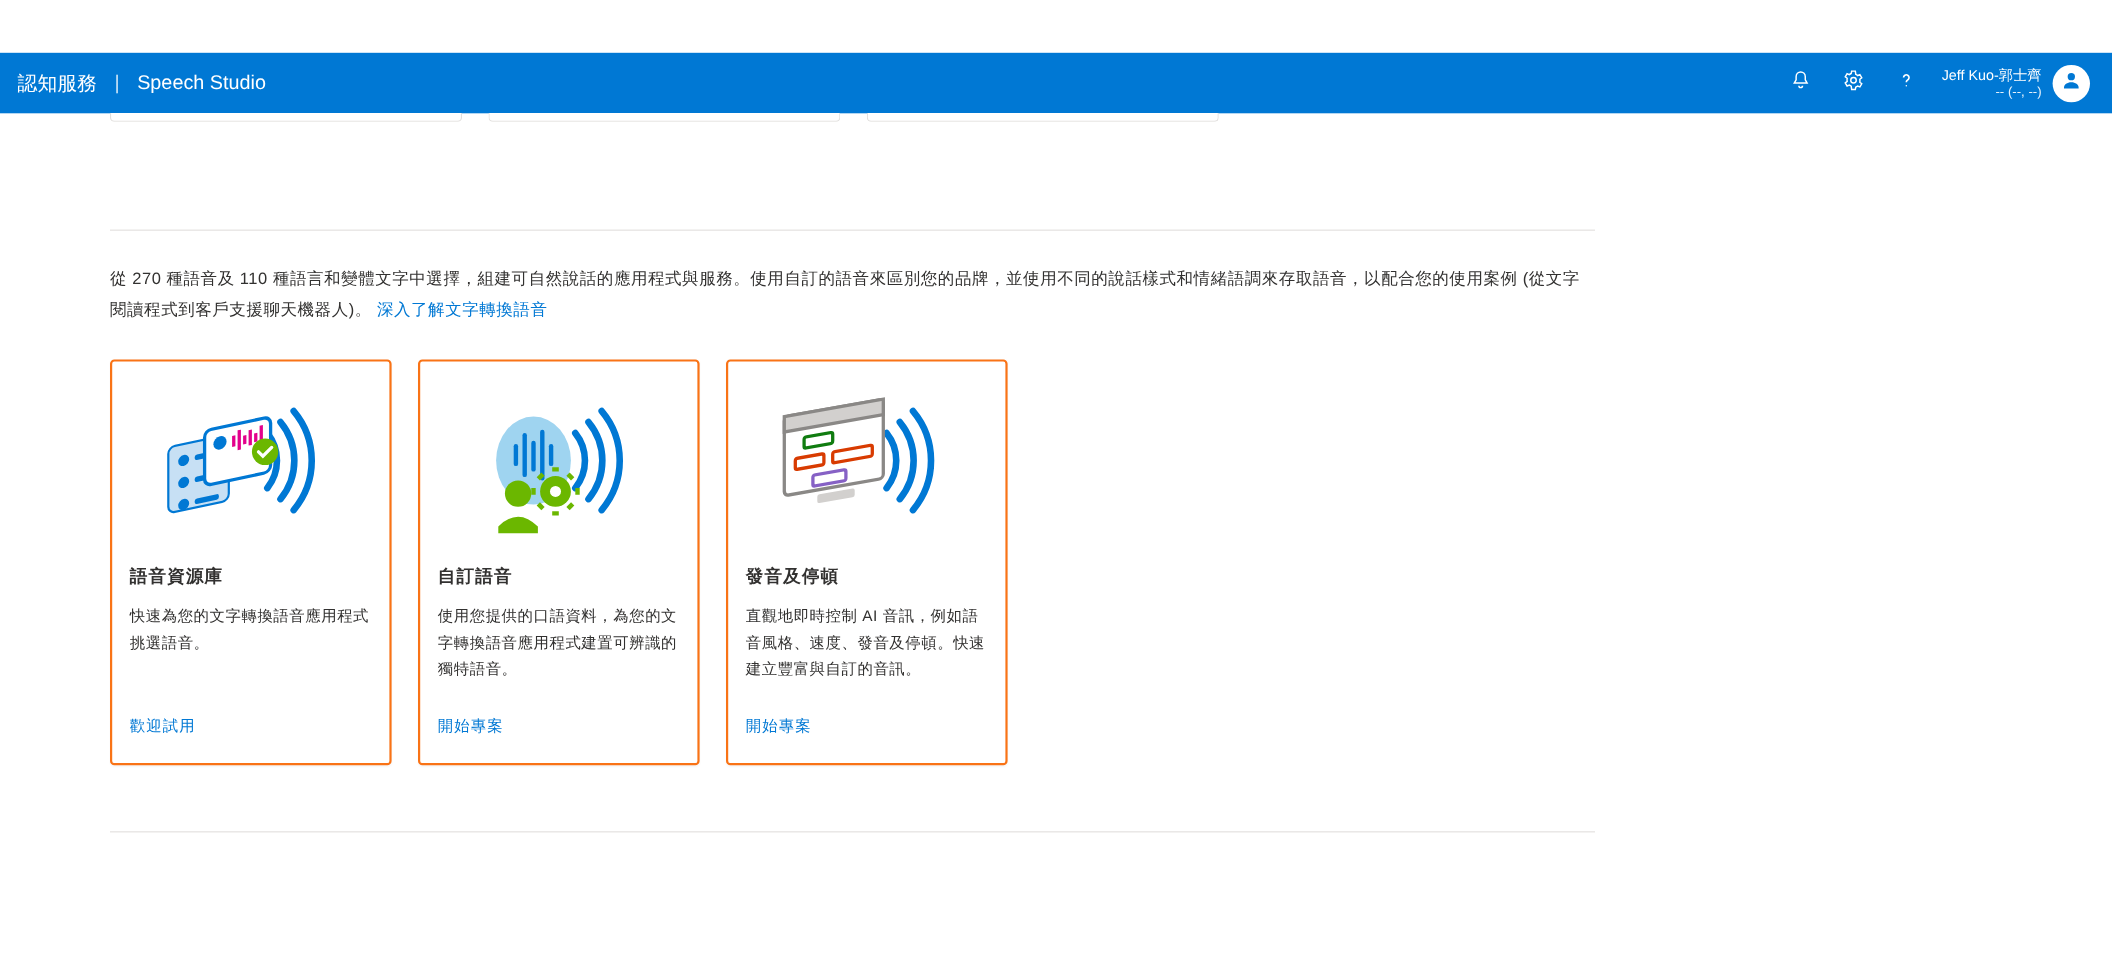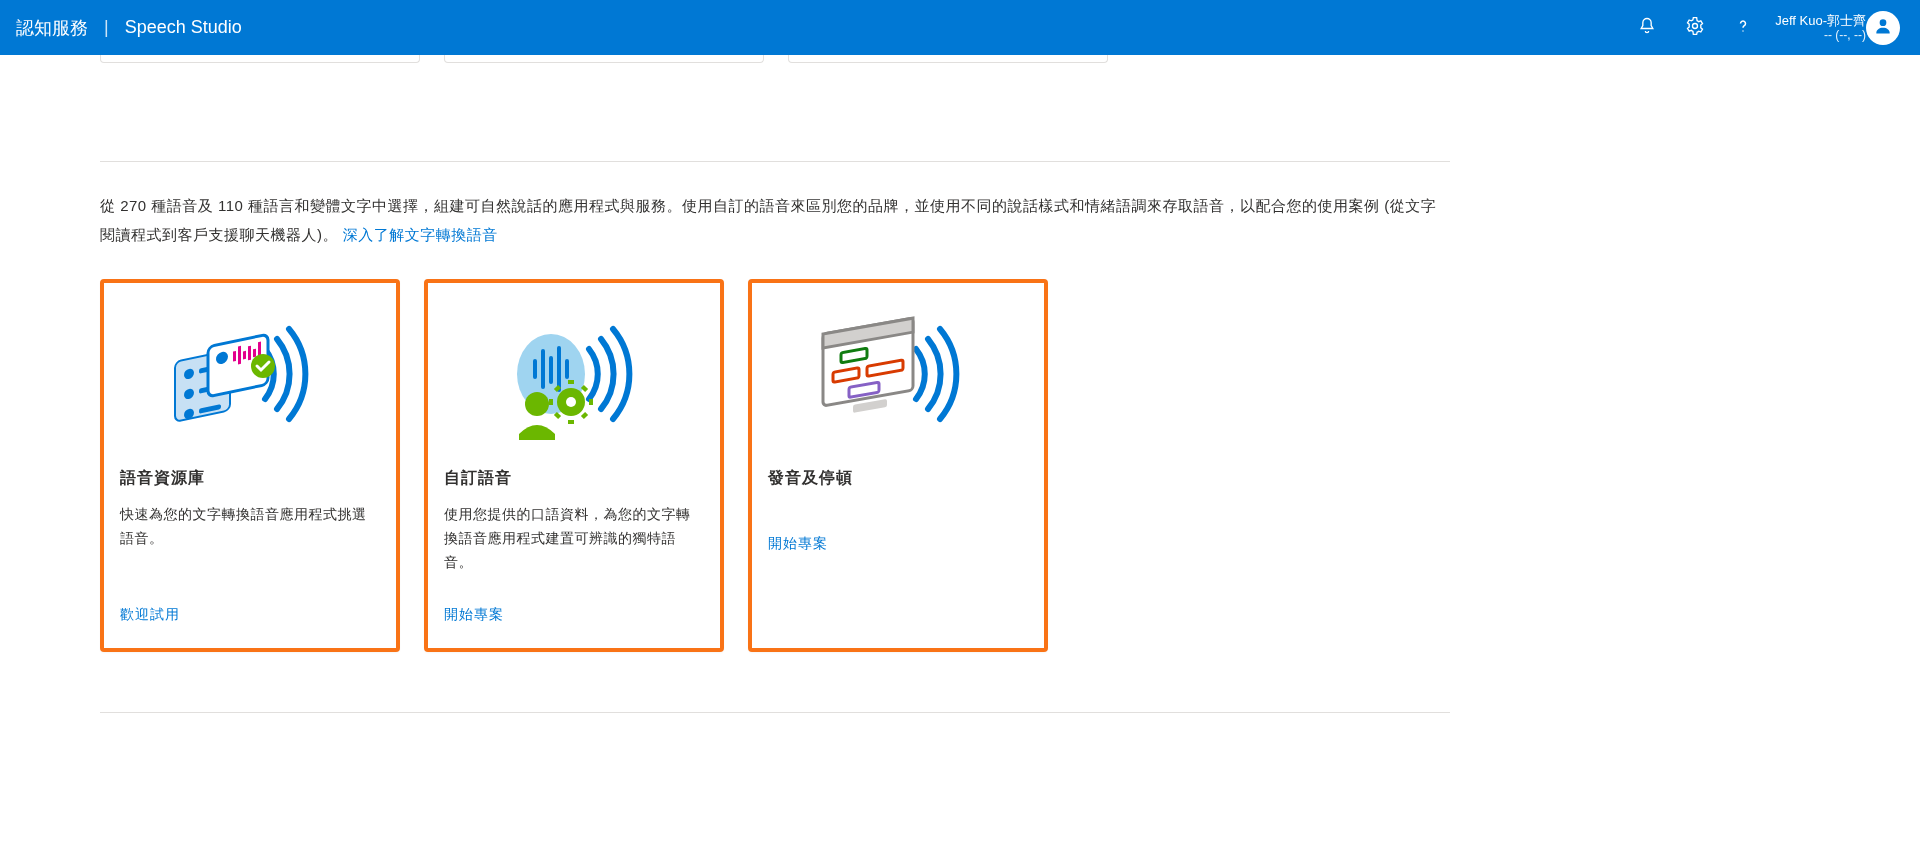--- a/index.html
+++ b/index.html
@@ -12,20 +12,21 @@
   }
 
   
   .header {
     height: 55px;
     background: #0078d4;
     color: #ffffff;
     display: flex;
     align-items: center;
     padding: 0 16px 0 16px;
+    margin-top: 48px;
   }
   .header .brand {
     display: flex;
     align-items: center;
     gap: 10px;
     font-size: 18px;
     font-weight: 400;
   }
   .header .brand .sep {
     opacity: 0.8;
@@ -36,20 +37,21 @@
     width: 48px;
     height: 55px;
     display: flex;
     align-items: center;
     justify-content: center;
     cursor: pointer;
   }
   .header .user-block {
     display: flex;
     align-items: center;
+    gap: 10px;
     padding-left: 8px;
     cursor: pointer;
   }
   .header .user-text {
     text-align: right;
     line-height: 1.2;
     font-size: 13px;
   }
   .header .user-text .line2 { font-size: 12px; opacity: 0.9; }
   .header .avatar {
@@ -119,29 +121,30 @@
     text-decoration: none;
     margin-top: 20px;
   }
 
   .card-row {
     display: flex;
     gap: 24px;
   }
 
   .card {
-    width: 300px;
-    border: 4px solid #f97316;
+    width: 256px;
+    border: 2px solid #f97316;
     border-radius: 4px;
     background: #ffffff;
     display:flex;
     flex-direction: column;
     padding-bottom: 24px;
     box-shadow: 0 1px 2px rgba(0,0,0,0.04);
     cursor: pointer;
+    justify-content: flex-end;
   }
 
   .card .illus {
     height: 185px;
     display:flex;
     align-items:center;
     justify-content:center;
   }
   .card .illus svg { width: 170px; height: 140px; }
 
@@ -342,20 +345,21 @@
                 <rect x="18" y="22" width="26" height="10" rx="2" fill="none" stroke="#107c10" stroke-width="3"></rect>
                 <rect x="10" y="40" width="26" height="10" rx="2" fill="none" stroke="#d83b01" stroke-width="3"></rect>
                 <rect x="44" y="40" width="36" height="10" rx="2" fill="none" stroke="#d83b01" stroke-width="3"></rect>
                 <rect x="26" y="58" width="30" height="10" rx="2" fill="none" stroke="#8661c5" stroke-width="3"></rect>
               </g>
               <rect x="40" y="108" width="34" height="8" rx="2" fill="#d2d0ce" transform="skewY(-10)"></rect>
             </svg>
           </span>
         </div>
         <div class="card-title">發音及停頓</div>
+        <div class="card-desc">直觀地即時控制 AI 音訊，例如語音風格、速度、發音及停頓。快速建立豐富與自訂的音訊。</div>
         <div class="card-action">開始專案</div>
       </div>
 
     </div>
 
     <hr class="bottom-rule">
 
   </div>
 </div>
 

